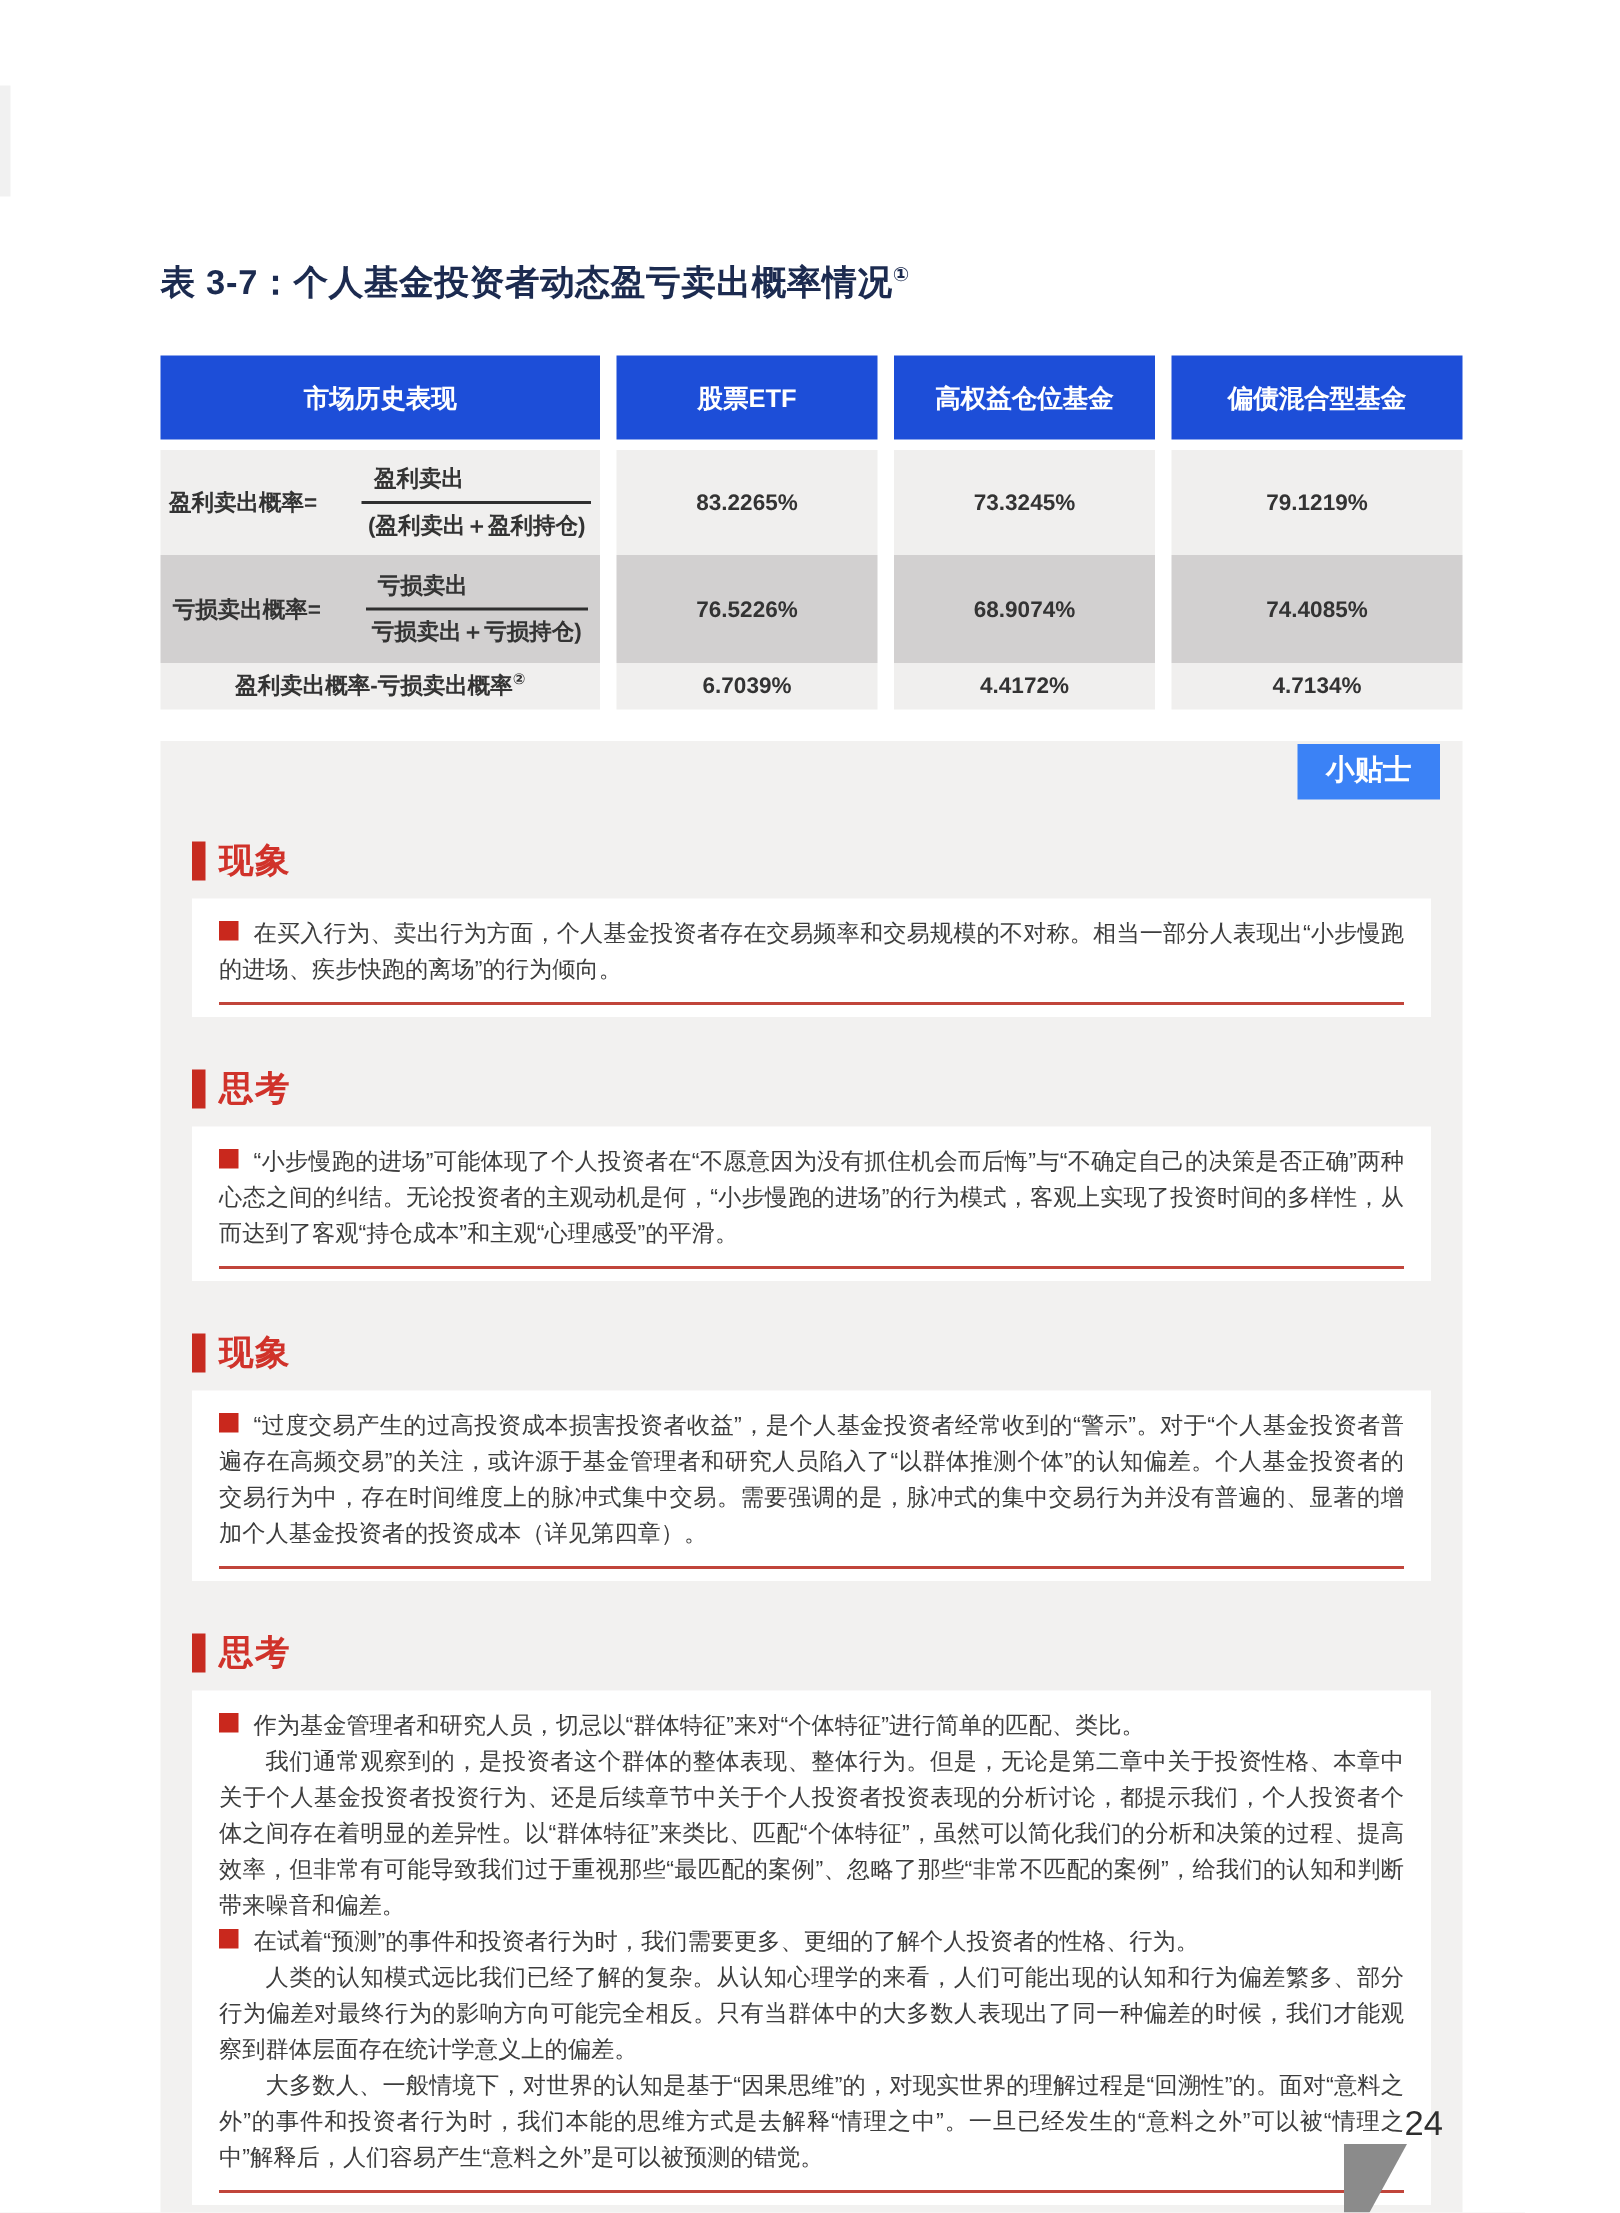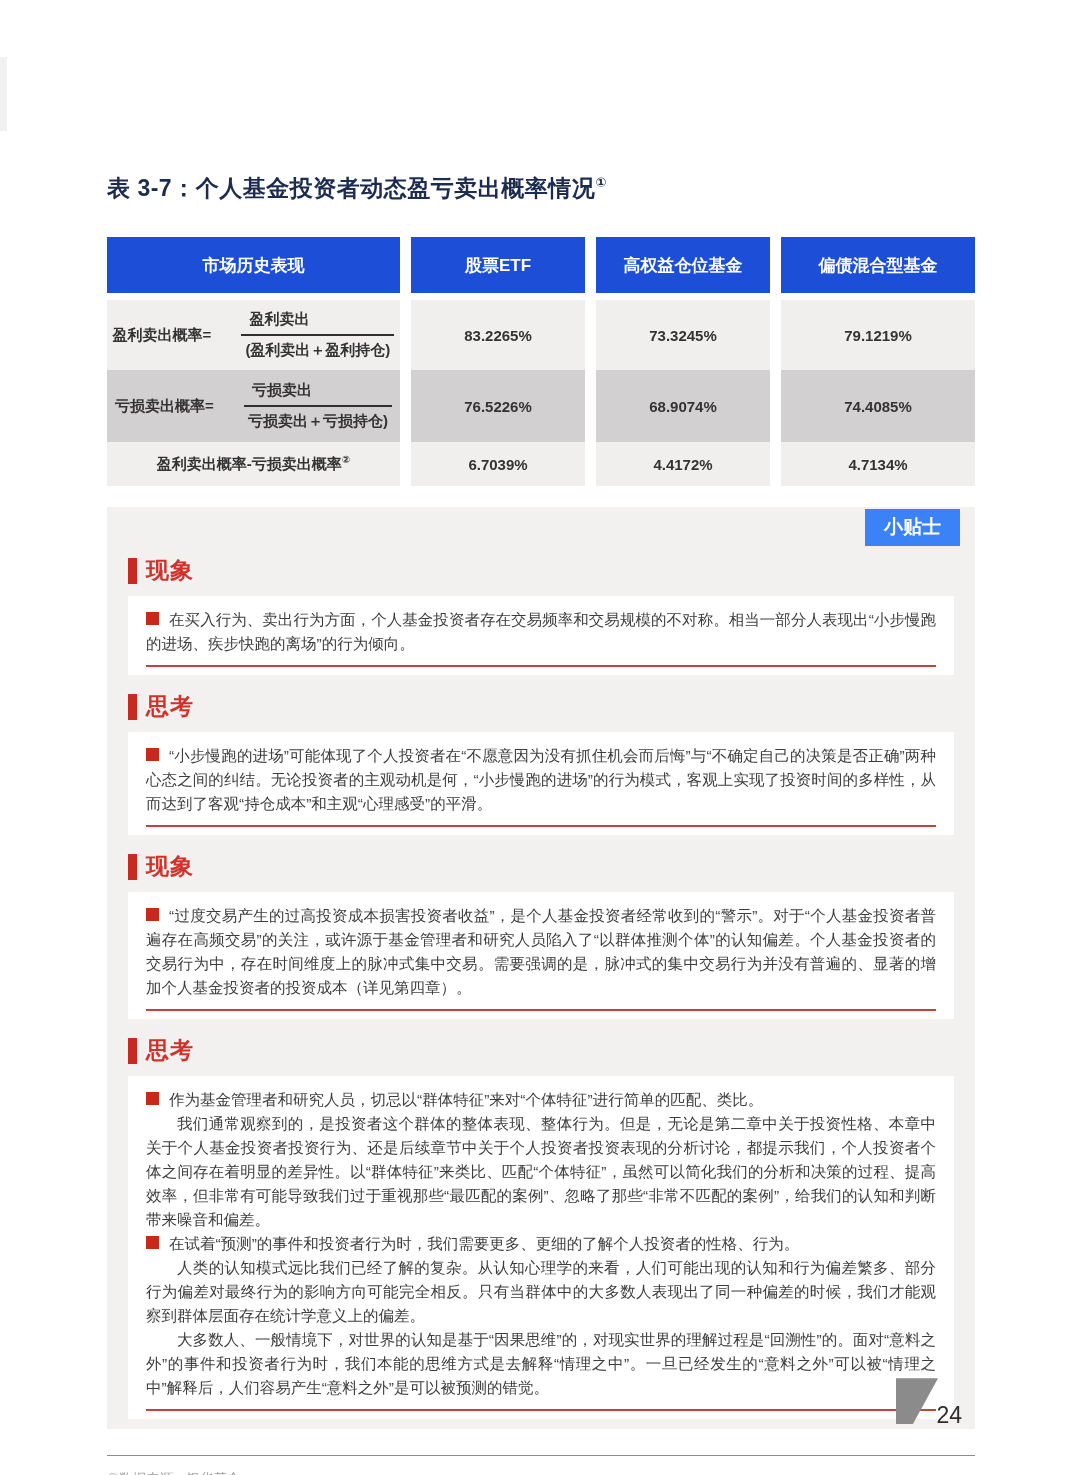--- a/index.html
+++ b/index.html
@@ -36,38 +36,38 @@
     height:56px; display:flex; align-items:center; justify-content:center;
   }
   .tbody-row > div {
     display:flex; align-items:center; justify-content:center;
     font-weight:bold; font-size:15px; color:#333333;
   }
   .row-light > div { background:#f0efee; }
   .row-dark  > div { background:#d2d0d0; }
   .row1 > div { height:70px; }
   .row2 > div { height:72px; }
-  .row3 > div { height:44px; }
+  .row3 > div { height:31px; }
   .formula { display:flex; align-items:center; gap:10px; }
   .frac { display:inline-flex; flex-direction:column; align-items:flex-start;margin-left:20px; }
   .frac .num { padding:0 8px 5px; }
   .frac .den { border-top:2px solid #2f2f2f; padding:5px 4px 0; }
   .diff-label sup { font-size:10px; }
 
   
   .tips {
     position:relative; margin-top:21px; background:#f2f1f0;
     padding:32px 21px 10px;
   }
   .tips-badge {
     position:absolute; top:2px; right:15px;
     background:#3b82f6; color:#ffffff; font-size:19px; font-weight:bold;
     padding:7px 19px; line-height:1.2;
   }
-  .tip-heading { display:flex; align-items:center; gap:9px; margin:16px 0 10px; }
+  .tip-heading { display:flex; align-items:center; gap:9px; margin:32px 0 10px; }
   .tip-heading:first-of-type { margin-top:0; }
   .tip-heading .hbar { width:9px; height:26px; background:#c72b20; }
   .tip-heading .htext { color:#d0322a; font-size:23px; font-weight:bold; letter-spacing:1px; }
   .note-box {
     position:relative; background:#ffffff;
     padding:12px 18px 8px; font-size:15.5px; line-height:1.55; color:#3d3d3d;
   }
   .note-box p { text-align:justify; }
   .note-box p.indent { text-indent:2em; }
   .bullet {

